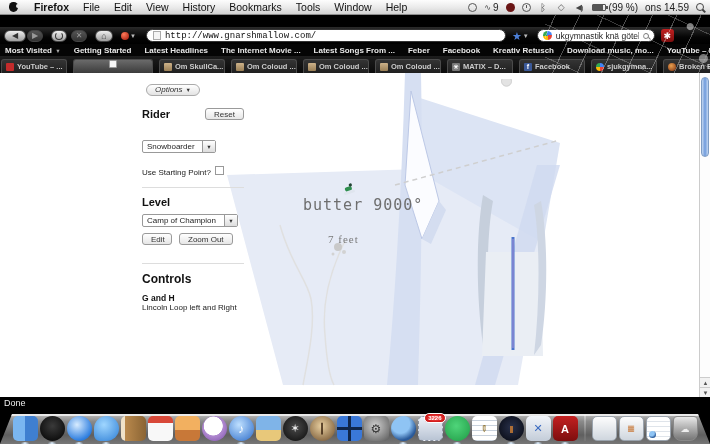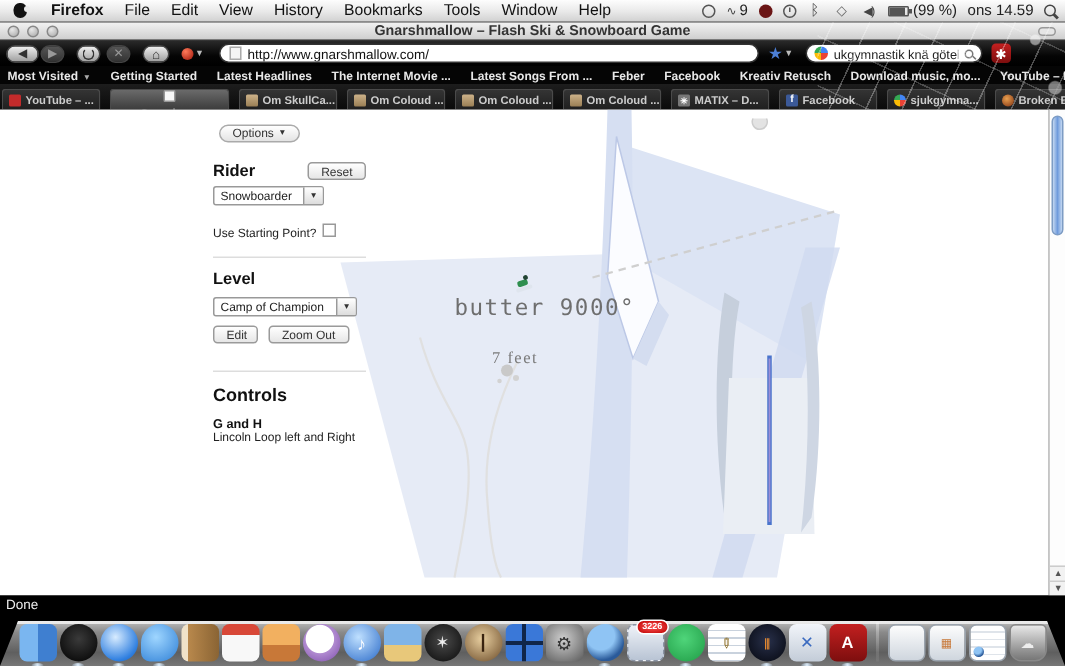--- a/index.html
+++ b/index.html
@@ -35,21 +35,21 @@
   .lozenge { position:absolute; right:6px; top:3px; width:12px; height:6px; border:1px solid #999; border-radius:4px; background:#e5e5e5; }
 
   
   .navbar { position:absolute; left:0; top:27px; width:710px; height:17px; background:linear-gradient(#2a2a2a,#050505 60%,#000); display:flex; align-items:center; }
   .navbtn { height:12px; border-radius:7px; background:linear-gradient(#efefef,#9f9f9f); border:1px solid #444;
     display:flex; align-items:center; justify-content:center; font-size:8px; color:#333; margin-left:4px; }
   .navbtn.dim { background:linear-gradient(#555,#333); color:#999; }
   .refresh-g { width:8px; height:8px; border:1.6px solid #333; border-top-color:transparent; border-radius:50%; }
   .url-field { display:flex; align-items:center; gap:4px; height:13px; background:#fff; border:1px solid #333; border-radius:7px;
     margin-left:10px; padding:0 6px; width:360px; }
-  .url-field input { border:none; outline:none; font-size:9px; color:#111; width:100%; background:transparent; font-family:Liberation Sans, sans-serif;}
+  .url-field input { border:none; outline:none; font-size:9px; color:#111; width:100%; background:transparent; font-family:Liberation Mono, monospace;}
   .favicon { width:8px; height:9px; background:#f4f4f4; border:1px solid #aaa; flex:none; }
   .star { color:#4c7fd6; font-size:11px; margin-left:6px; line-height:10px; }
   .dd-arrow { color:#bbb; font-size:6px; margin-left:1px; }
   .search-field { display:flex; align-items:center; gap:4px; height:13px; background:#fff; border:1px solid #333; border-radius:7px; margin-left:8px; padding:0 5px; width:118px; }
   .search-field input { border:none; outline:none; font-size:8.5px; color:#222; width:100%; background:transparent; font-family:"Liberation Sans",sans-serif;}
   .gball { width:9px; height:9px; border-radius:50%; flex:none;
     background:conic-gradient(#4285f4 0 25%, #ea4335 0 50%, #fbbc05 0 75%, #34a853 0 100%); }
   .mag2 { position:relative; width:6px; height:6px; border:1.2px solid #777; border-radius:50%; flex:none;}
   .mag2::after { content:""; position:absolute; left:4px; top:4.5px; width:3px; height:1.2px; background:#777; transform:rotate(45deg); }
   .addon-red { width:13px; height:13px; border-radius:3px; background:linear-gradient(#c32020,#7d0e0e); color:#fff; font-size:9px;
@@ -79,21 +79,21 @@
       radial-gradient(circle at 88% 20%, rgba(255,255,255,.9) 0 3px, transparent 4px),
       radial-gradient(circle at 96% 75%, rgba(255,255,255,.8) 0 4px, transparent 5px),
       repeating-linear-gradient(115deg, transparent 0 9px, rgba(255,255,255,.55) 9px 10px, transparent 10px 22px),
       repeating-linear-gradient(25deg, transparent 0 14px, rgba(255,255,255,.4) 14px 15px, transparent 15px 30px); }
 
   
   .content { position:absolute; left:0; top:73px; width:699px; height:324px; background:#fff; overflow:hidden; }
 
   .sidebar { position:absolute; left:142px; top:5px; width:102px; }
   .pill-btn { display:inline-flex; align-items:center; gap:3px; height:12px; padding:0 8px; font-size:8px; color:#333;
-    background:linear-gradient(#fff,#e3e3e3); border:1px solid #aaa; border-radius:7px; margin-left:4px;}
+    background:linear-gradient(#fff,#e3e3e3); border:1px solid #aaa; border-radius:7px; margin-left:4px;font-style:italic;}
   .sec-h { font-size:11px; font-weight:bold; color:#111; }
   .aq-btn { display:inline-block; height:12px; padding:1px 8px 0; font-size:8px; color:#333; text-align:center;
     background:linear-gradient(#fff,#e6e6e6); border:1px solid #9a9a9a; border-radius:3px; }
   .sel { display:flex; align-items:center; height:13px; background:#fff; border:1px solid #999; border-radius:2px; font-size:8px; color:#222; }
   .sel .sel-val { flex:1; padding-left:4px; white-space:nowrap; overflow:hidden;}
   .sel .sel-dd { width:13px; height:100%; border-left:1px solid #999; background:linear-gradient(#fff,#ddd); display:flex; align-items:center; justify-content:center; font-size:5.5px; color:#333;}
   .chk { width:9px; height:9px; border:1px solid #999; background:#fff; display:inline-block; vertical-align:middle;}
   .divider { border-top:1px solid #ddd; margin:8px 0; }
   .tiny { font-size:8px; color:#222; }
   .tiny-b { font-size:8.5px; font-weight:bold; color:#111; }
@@ -157,27 +157,20 @@
       <span class="mbicon" style="font-size:8px;letter-spacing:-1px;">◀)</span>
       <span style="display:flex;align-items:center;gap:3px;">
         <span class="batt"></span>
         <span>(99 %)</span>
       </span>
       <span>ons 14.59</span>
       <span class="mag"></span>
     </div>
   </div>
 
-  <div class="titlebar">
-    <div class="tl"></div>
-    <div class="tl"></div>
-    <div class="tl"></div>
-    <div class="win-title">Gnarshmallow – Flash Ski &amp; Snowboard Game</div>
-    <div class="lozenge"></div>
-  </div>
 
   <div class="navbar">
     <div class="navbtn" style="width:22px;">◀</div>
     <div class="navbtn dim" style="width:16px;margin-left:1px;">▶</div>
     <div class="navbtn" style="width:16px;margin-left:8px;">
         <span class="refresh-g"></span>
       </div>
     <div class="navbtn dim" style="width:16px;">✕</div>
     <div class="navbtn" style="width:18px;margin-left:8px;font-size:9px;">⌂</div>
     <div style="width:8px;height:8px;border-radius:50%;background:radial-gradient(circle at 35% 30%,#ff7a5a,#9c1408);margin-left:8px;"></div>
@@ -291,21 +284,21 @@
       <div>
         <span class="pill-btn">
             <span>Options</span>
             <span style="font-size:5.5px;">▼</span>
           </span>
       </div>
       <div style="display:flex;align-items:center;justify-content:space-between;margin-top:12px;">
         <span class="sec-h">Rider</span>
         <span class="aq-btn">Reset</span>
       </div>
-      <div class="sel" style="margin-top:4px;width:74px;">
+      <div class="sel" style="margin-top:20px;width:74px;">
         <span class="sel-val">Snowboarder</span>
           <span class="sel-dd">▼</span>
       </div>
       <div style="margin-top:8px;text-align:left;">
         <span class="tiny">Use Starting Point?</span>
         <span class="chk"></span>
       </div>
       <div class="divider"></div>
       <div class="sec-h">Level</div>
       <div class="sel" style="margin-top:6px;width:96px;">

